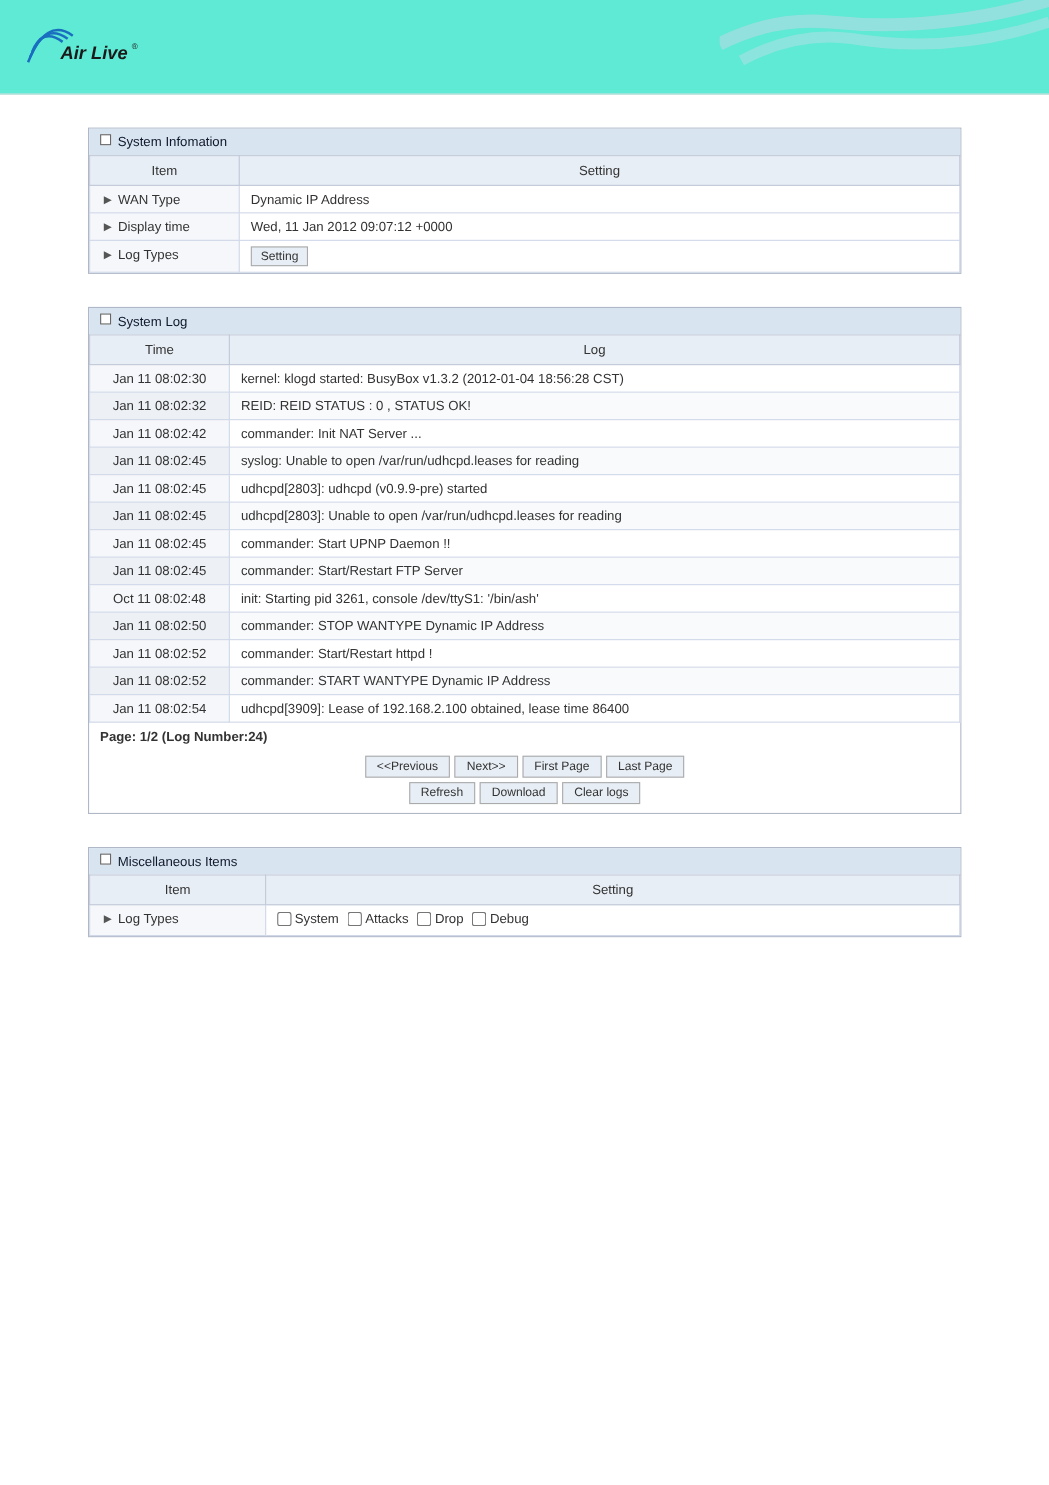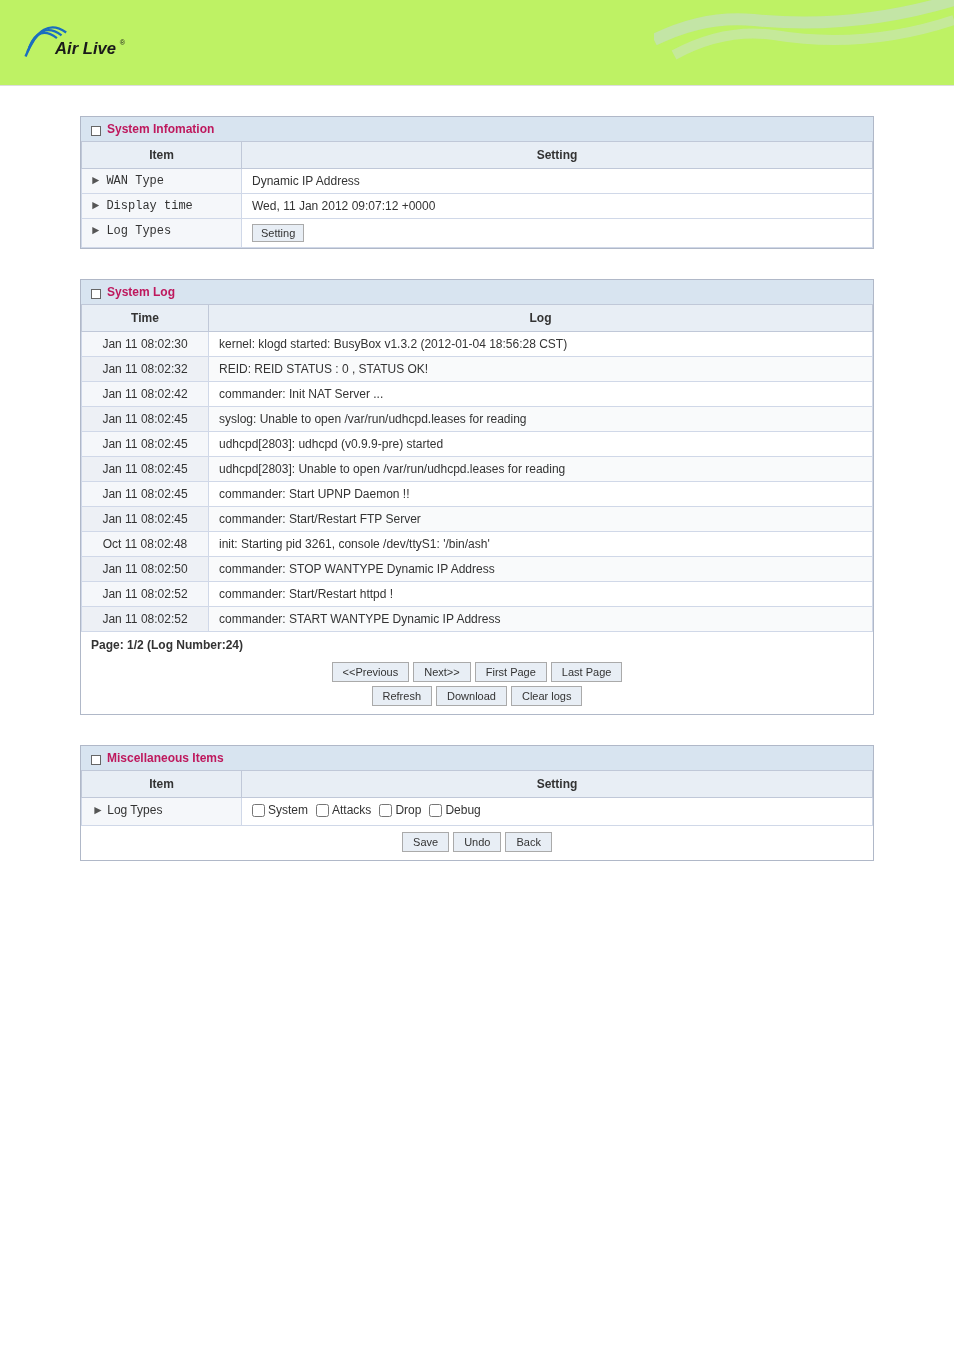--- a/index.html
+++ b/index.html
@@ -8,21 +8,21 @@
       font-size: 12px;
       background: #fff;
       color: #333;
       width: 954px;
       min-height: 1350px;
     }
     .header {
       padding: 15px 36px 10px 20px;
       border-bottom: 1px solid #ddd;
       position: relative;
-      background: #bef264;
+      background: #5eead4;
     }
     .logo-area {
       display: flex;
       align-items: center;
     }
     .logo-svg {
       width: 120px;
       height: 60px;
     }
     .header-curves {
@@ -38,56 +38,55 @@
     }
     
     .panel {
       border: 1px solid #b0b8c8;
       margin-bottom: 30px;
       background: #fff;
     }
     .panel-title-bar {
       background: #d8e4f0;
       padding: 5px 10px;
-      font-weight: bold;
-      font-size: 12px;
-      color: #be185d;
-      display: flex;
-      align-items: flex-end;
+      font-weight: normal;
+      font-size: 12px;
+      color: #0f172a;
+      display: flex;
+      align-items: flex-start;
       gap: 6px;
     }
     .panel-title-bar .square-icon {
       width: 10px;
       height: 10px;
       border: 1px solid #666;
       display: inline-block;
       background: #fff;
     }
     table {
       width: 100%;
       border-collapse: collapse;
     }
     th {
       background: #e8eef5;
       padding: 6px 10px;
       text-align: center;
       border: 1px solid #c0c8d8;
-      font-weight: bold;
+      font-weight: normal;
       font-size: 12px;
     }
     td {
       padding: 5px 10px;
       border: 1px solid #d0d8e8;
       font-size: 12px;
       vertical-align: top;
     }
     .item-col {
-      width: 160px;
+      width: 136px;
       background: #f5f7fa;
-      font-family: Liberation Mono, monospace;
     }
     .setting-btn {
       background: #e8eef5;
       border: 1px solid #aaa;
       padding: 2px 8px;
       font-size: 11px;
       cursor: pointer;
       color: #333;
     }
     
@@ -271,20 +270,24 @@
             <td>Jan 11 08:02:50</td>
             <td>commander: STOP WANTYPE Dynamic IP Address</td>
           </tr>
           <tr>
             <td>Jan 11 08:02:52</td>
             <td>commander: Start/Restart httpd !</td>
           </tr>
           <tr>
             <td>Jan 11 08:02:52</td>
             <td>commander: START WANTYPE Dynamic IP Address</td>
+          </tr>
+          <tr>
+            <td>Jan 11 08:02:54</td>
+            <td>udhcpd[3909]: Lease of 192.168.2.100 obtained, lease time 86400</td>
           </tr>
         </tbody>
     </table>
     <div class="page-info">Page: 1/2 (Log Number:24)</div>
     <div class="pagination-row">
       <div class="btn-row">
         <button class="nav-btn">&lt;&lt;Previous</button>
         <button class="nav-btn">Next&gt;&gt;</button>
         <button class="nav-btn">First Page</button>
         <button class="nav-btn">Last Page</button>
@@ -321,20 +324,15 @@
               </label><label class="checkbox-label">
                 <input type="checkbox" style="">
                 <span>Drop</span>
               </label><label class="checkbox-label">
                 <input type="checkbox" style="">
                 <span>Debug</span>
               </label></td>
           </tr>
         </tbody>
     </table>
-    <div class="save-row">
-      <button class="save-btn">Save</button>
-      <button class="save-btn">Undo</button>
-      <button class="save-btn">Back</button>
-    </div>
   </div>
 
 </div>
 
 </body></html>

